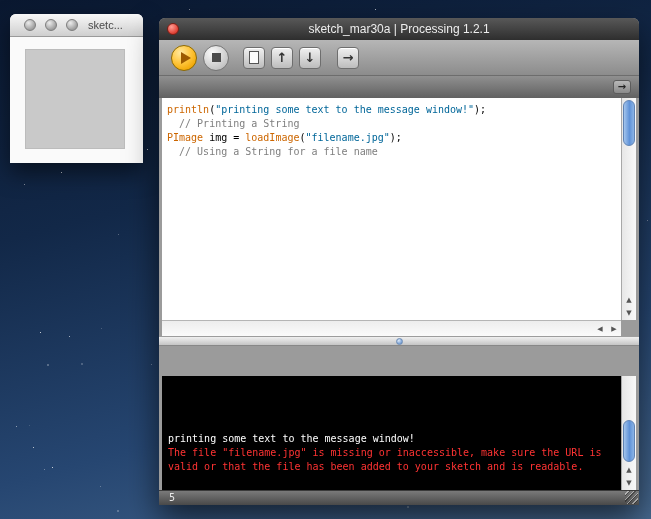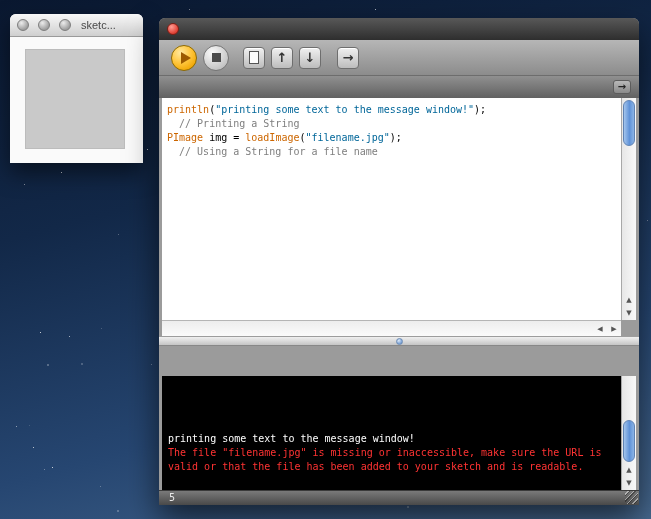--- a/index.html
+++ b/index.html
@@ -6,21 +6,21 @@
   *{box-sizing:border-box;}
   .desktop{position:relative;width:651px;height:519px;overflow:hidden;
     background:linear-gradient(165deg,#0a1830 0%,#122848 35%,#264671 70%,#47698f 100%);
     font-family:"Liberation Sans",sans-serif;}
   .star{position:absolute;background:#fff;border-radius:50%;}
 
   
   .mini-window{position:absolute;left:10px;top:14px;width:133px;height:149px;
     border-radius:6px 6px 2px 2px;background:#fafafa;box-shadow:0 10px 22px rgba(0,0,0,.5);}
   .mini-titlebar{height:23px;border-radius:6px 6px 0 0;background:linear-gradient(#f8f8f8,#cfcfcf);
-    border-bottom:1px solid #9a9a9a;display:flex;align-items:center;padding:0 7px;}
+    border-bottom:1px solid #9a9a9a;display:flex;align-items:center;padding:0 14px;}
   .tl{width:12px;height:12px;border-radius:50%;margin-right:9px;
     background:radial-gradient(circle at 35% 30%,#ececec,#9f9f9f 70%);border:1px solid #7d7d7d;}
   .mini-title{font-size:11px;color:#4a4a4a;margin-left:1px;white-space:nowrap;overflow:hidden;}
   .mini-body{position:absolute;top:23px;left:0;right:0;bottom:0;background:#fafafa;}
   .sketch-canvas{position:absolute;left:15px;top:12px;width:100px;height:100px;
     background:#c9c9c9;border:1px solid #bcbcbc;}
 
   
   .ide{position:absolute;left:159px;top:18px;width:480px;height:487px;background:#9b9b9b;
     border-radius:6px 6px 0 0;box-shadow:0 14px 32px rgba(0,0,0,.6);}
@@ -199,20 +199,21 @@
       <span class="mini-title">sketc...</span>
     </div>
     <div class="mini-body">
       <div class="sketch-canvas"></div>
     </div>
   </div>
 
   <div class="ide">
     <div class="ide-titlebar">
       <span class="ide-close"></span>
+      <span class="ide-title">sketch_mar30a | Processing 1.2.1</span>
     </div>
 
     <div class="toolbar" id="toolbar">
         <div class="tool-btn btn-run">
           <span class="play-icon"></span>
         </div>
         <div class="tool-btn btn-stop">
           <span class="stop-icon"></span>
         </div>
         <div class="tool-btn btn-new">

